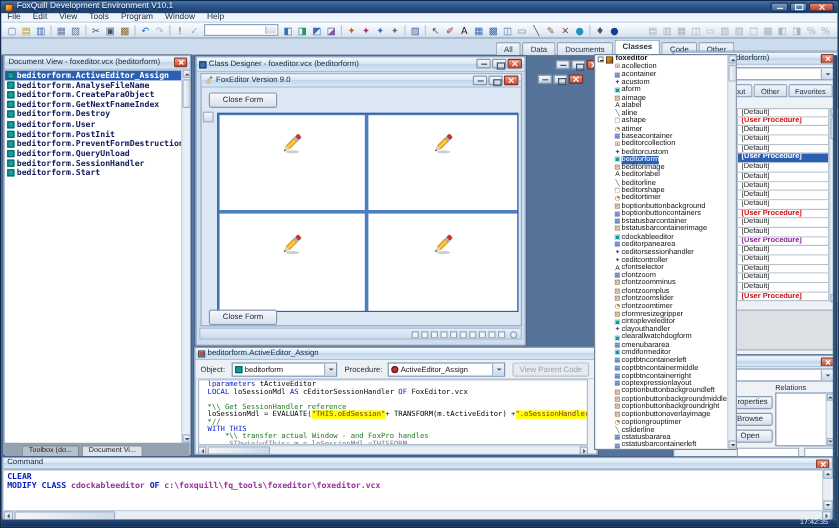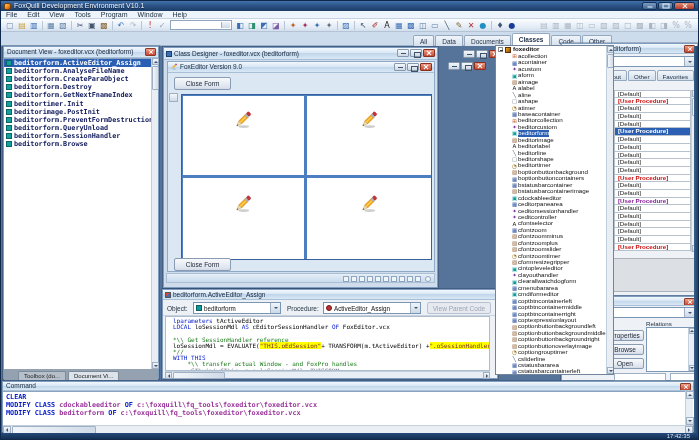--- a/index.html
+++ b/index.html
@@ -294,59 +294,59 @@
           <span class="mlbl">beditorform.AnalyseFileName</span>
         </div>
 
         <div class="dvrow">
           <span class="mico"></span>
           <span class="mlbl">beditorform.CreateParaObject</span>
         </div>
 
         <div class="dvrow">
           <span class="mico"></span>
+          <span class="mlbl">beditorform.GetNextFnameIndex</span>
+        </div>
+
+        <div class="dvrow">
+          <span class="mico"></span>
           <span class="mlbl">beditorform.Destroy</span>
         </div>
 
         <div class="dvrow">
           <span class="mico"></span>
-          <span class="mlbl">beditorform.GetNextFnameIndex</span>
-        </div>
-
-        <div class="dvrow">
-          <span class="mico"></span>
-          <span class="mlbl">beditortimer.Init</span>
-        </div>
-
-
-
-        <div class="dvrow">
-          <span class="mico"></span>
-          <span class="mlbl">beditorimage.PostInit</span>
+          <span class="mlbl">beditorform.User</span>
+        </div>
+
+
+
+        <div class="dvrow">
+          <span class="mico"></span>
+          <span class="mlbl">beditorform.PostInit</span>
         </div>
 
         <div class="dvrow">
           <span class="mico"></span>
           <span class="mlbl">beditorform.PreventFormDestruction</span>
         </div>
 
         <div class="dvrow">
           <span class="mico"></span>
           <span class="mlbl">beditorform.QueryUnload</span>
         </div>
 
 
         <div class="dvrow">
           <span class="mico"></span>
           <span class="mlbl">beditorform.SessionHandler</span>
         </div>
 
         <div class="dvrow">
           <span class="mico"></span>
-          <span class="mlbl">beditorform.Browse</span>
+          <span class="mlbl">beditorform.Start</span>
         </div>
 
     </div>
     <div class="sb-v" style="left:147px; top:11px; width:7px; height:311px;">
       <span class="sb-a tri-u" style="left:0; top:0; width:7px; height:7px;"></span>
       <span class="sb-t" style="left:0; top:8px; width:7px; height:24px;"></span>
       <span class="sb-a tri-d" style="left:0; bottom:0; width:7px; height:7px;"></span>
     </div>
     <div class="dv-tabs">
       <span class="btab">Toolbox (do...</span>
@@ -799,21 +799,20 @@
   <div class="win" style="left:1px; top:380px; width:692px; height:51px; z-index:20;">
     <div class="cap" style="height:9px;">
       <span class="ct" style="padding-left:3px;">Command</span>
       <span class="capbtns">
           <span class="xbtn"></span>
         </span>
     </div>
     <div class="cmdbody">
         <div class="rl"><span class="kw">CLEAR</span></div>
         <div class="rl"><span class="kw">MODIFY CLASS </span><span class="mg">cdockableeditor </span><span class="kw">OF </span><span class="mg">c:\foxquill\fq_tools\foxeditor\foxeditor.vcx</span></div>
-        <div class="rl"><span class="kw">MODIFY CLASS </span><span class="mg">beditorform </span><span class="kw">OF </span><span class="mg">c:\foxquill\fq_tools\foxeditor\foxeditor.vcx</span></div>
       </div>
     <div class="sb-v" style="right:0; top:9px; width:8px; height:34px;">
       <span class="sb-a tri-u" style="left:0; top:0; width:8px; height:8px;"></span>
       <span class="sb-a tri-d" style="left:0; bottom:0; width:8px; height:8px;"></span>
     </div>
     <div class="sb-h" style="left:0; top:43px; width:690px; height:8px;">
       <span class="sb-a tri-l" style="left:0; top:0; width:8px; height:8px;"></span>
       <span class="sb-t" style="left:9px; top:0; width:84px; height:8px;"></span>
       <span class="sb-a tri-r" style="right:0; top:0; width:8px; height:8px;"></span>
     </div>

